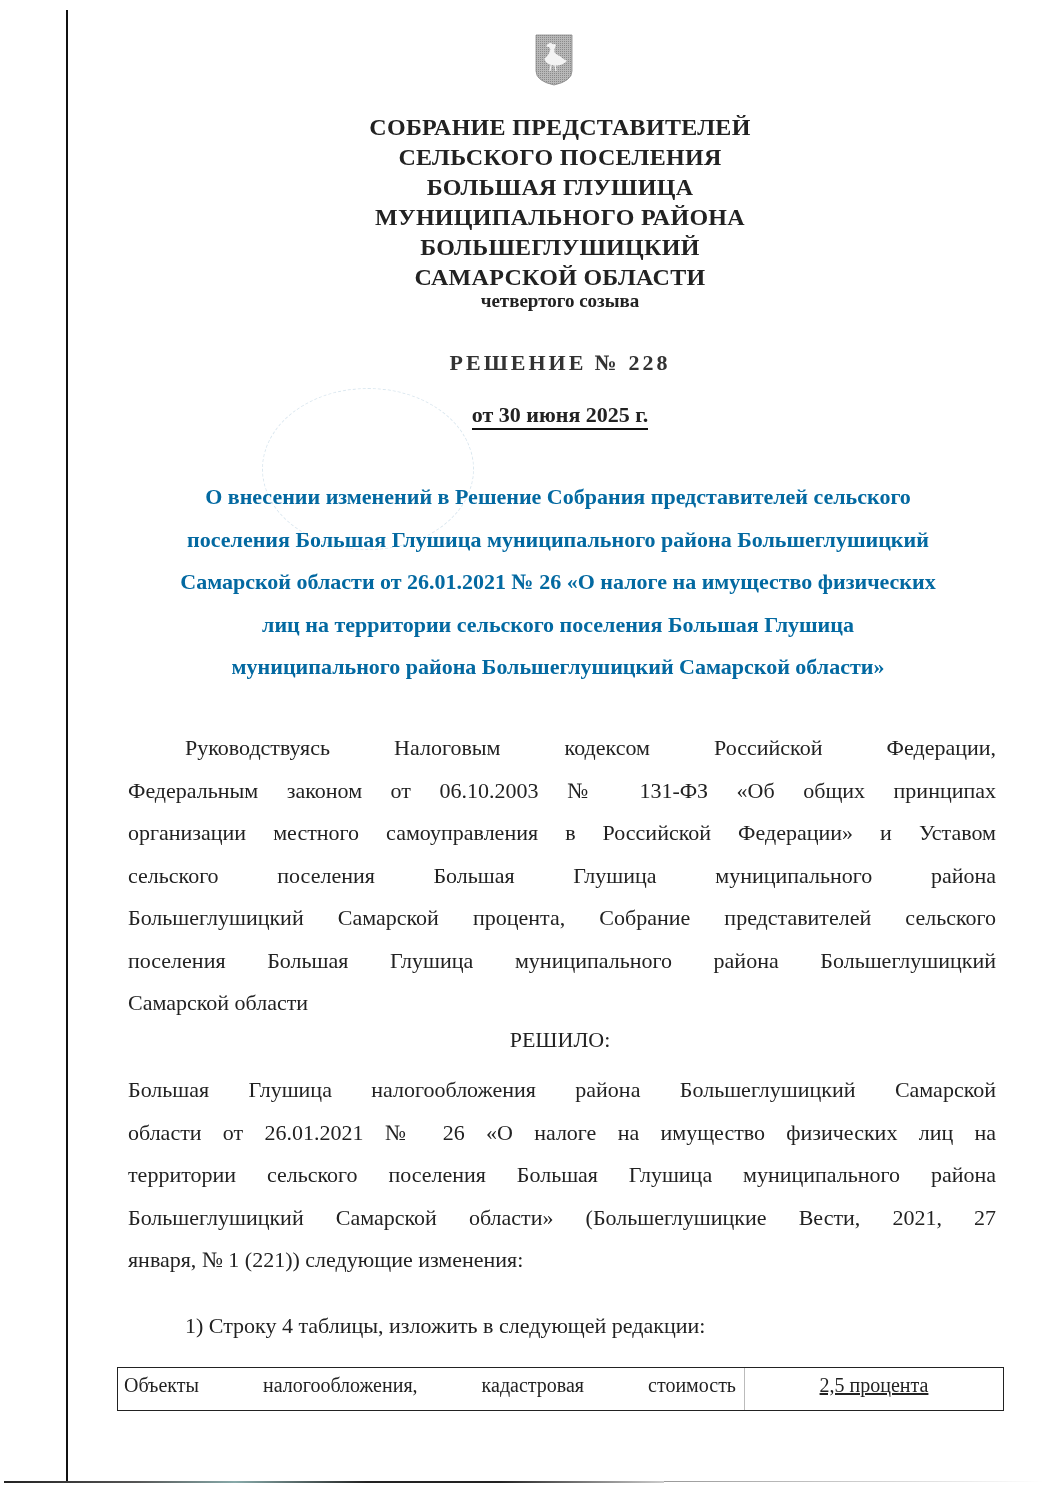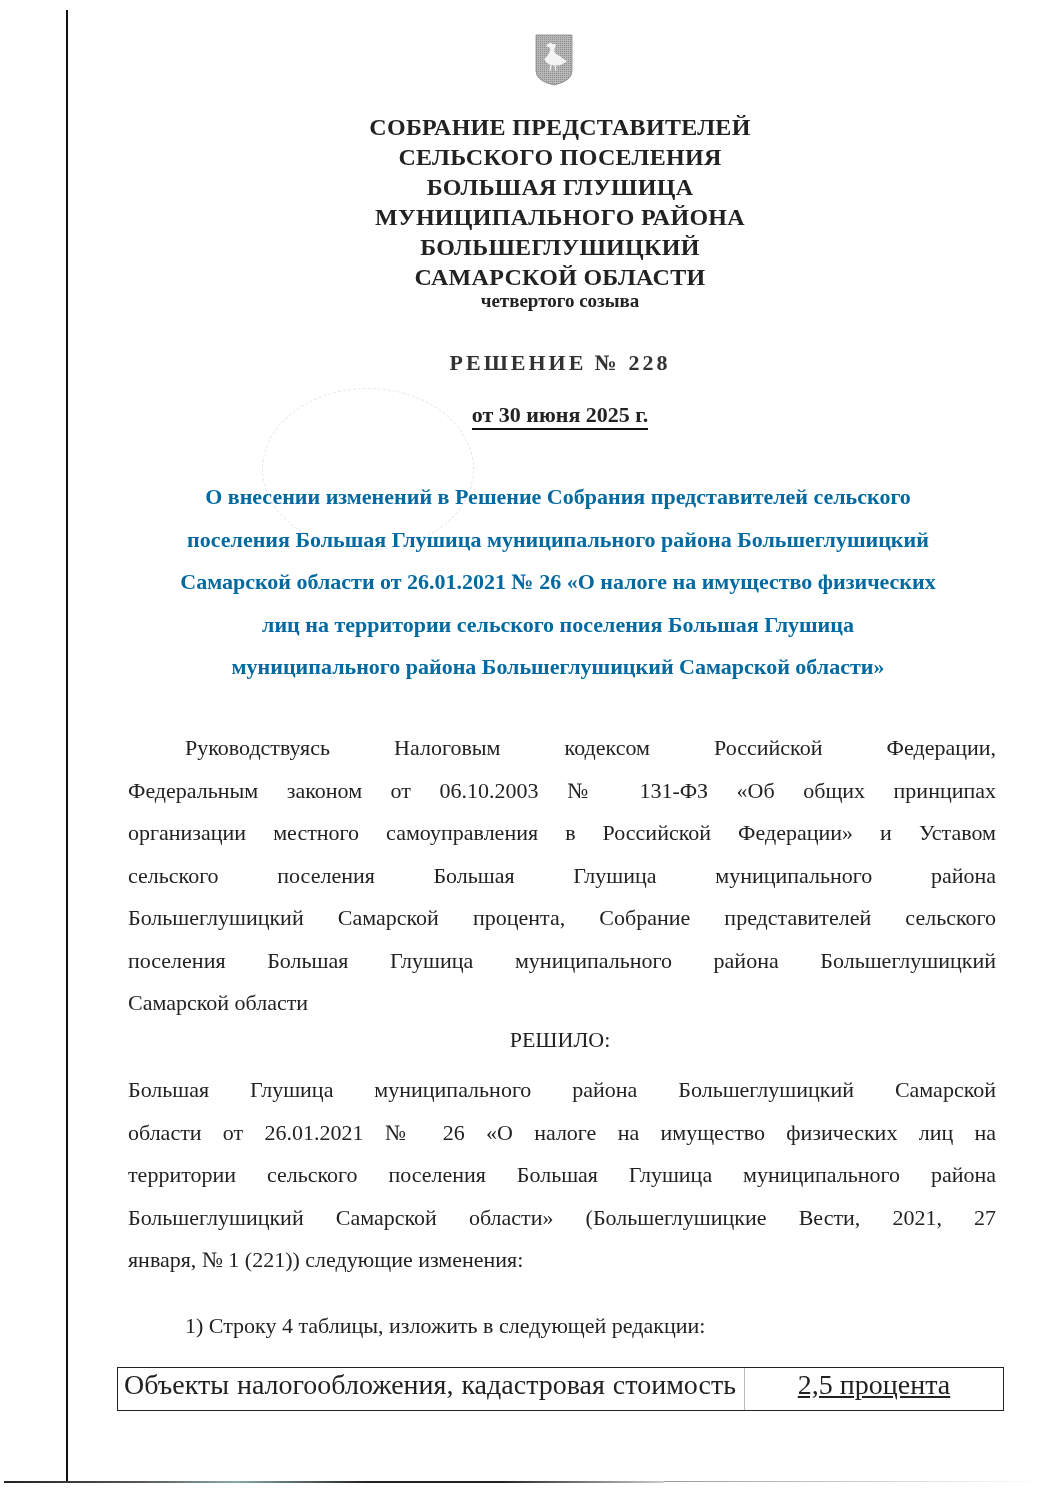--- a/index.html
+++ b/index.html
@@ -32,21 +32,21 @@
   .body { position: absolute; left: 128px; width: 868px; font-size: 22px; line-height: 42.5px; color: #222; }
   .p1 { top: 727px; }
   .line { height: 42.5px; white-space: nowrap; text-align: justify; text-align-last: justify; }
   .line.last { text-align-last: left; }
   .indent { padding-left: 57px; }
   .resolved { position: absolute; top: 1027px; left: 0; width: 1120px; text-align: center; font-size: 22px; color: #222; }
   .p2 { top: 1069px; }
   .p3 { top: 1305px; }
 
   .table { position: absolute; left: 117px; top: 1367px; width: 885px; height: 42px;
-           border: 1.5px solid #222; display: flex; font-size: 28px; color: #222; }
+           border: 1.5px solid #222; display: flex; font-size: 20px; color: #222; }
   .table .c1 { width: 612px; padding: 0 8px 0 6px; border-right: 1px solid #bbb;
                text-align: justify; text-align-last: justify; line-height: 34px; white-space: nowrap; }
   .table .c2 { flex: 1; text-align: center; line-height: 34px; text-decoration: underline; }
 </style>
 </head>
 <body>
 
 <div class="vrule"></div>
 <div class="hrule"></div>
 <div class="hrule2"></div>
@@ -93,21 +93,21 @@
   <div class="line">организации местного самоуправления в Российской Федерации» и Уставом</div>
   <div class="line">сельского поселения Большая Глушица муниципального района</div>
   <div class="line">Большеглушицкий Самарской процента, Собрание представителей сельского</div>
   <div class="line">поселения Большая Глушица муниципального района Большеглушицкий</div>
   <div class="line last">Самарской области</div>
 </div>
 
 <div class="resolved">РЕШИЛО:</div>
 
 <div class="body p2">
-  <div class="line">Большая Глушица муниципального района Большеглушицкий Самарской</div>
+  <div class="line">Большая Глушица налогообложения района Большеглушицкий Самарской</div>
   <div class="line">области от 26.01.2021 № 26 «О налоге на имущество физических лиц на</div>
   <div class="line">территории сельского поселения Большая Глушица муниципального района</div>
   <div class="line">Большеглушицкий Самарской области» (Большеглушицкие Вести, 2021, 27</div>
   <div class="line last">января, № 1 (221)) следующие изменения:</div>
 </div>
 
 <div class="body p3">
   <div class="line last indent">1) Строку 4 таблицы, изложить в следующей редакции:</div>
 </div>
 

